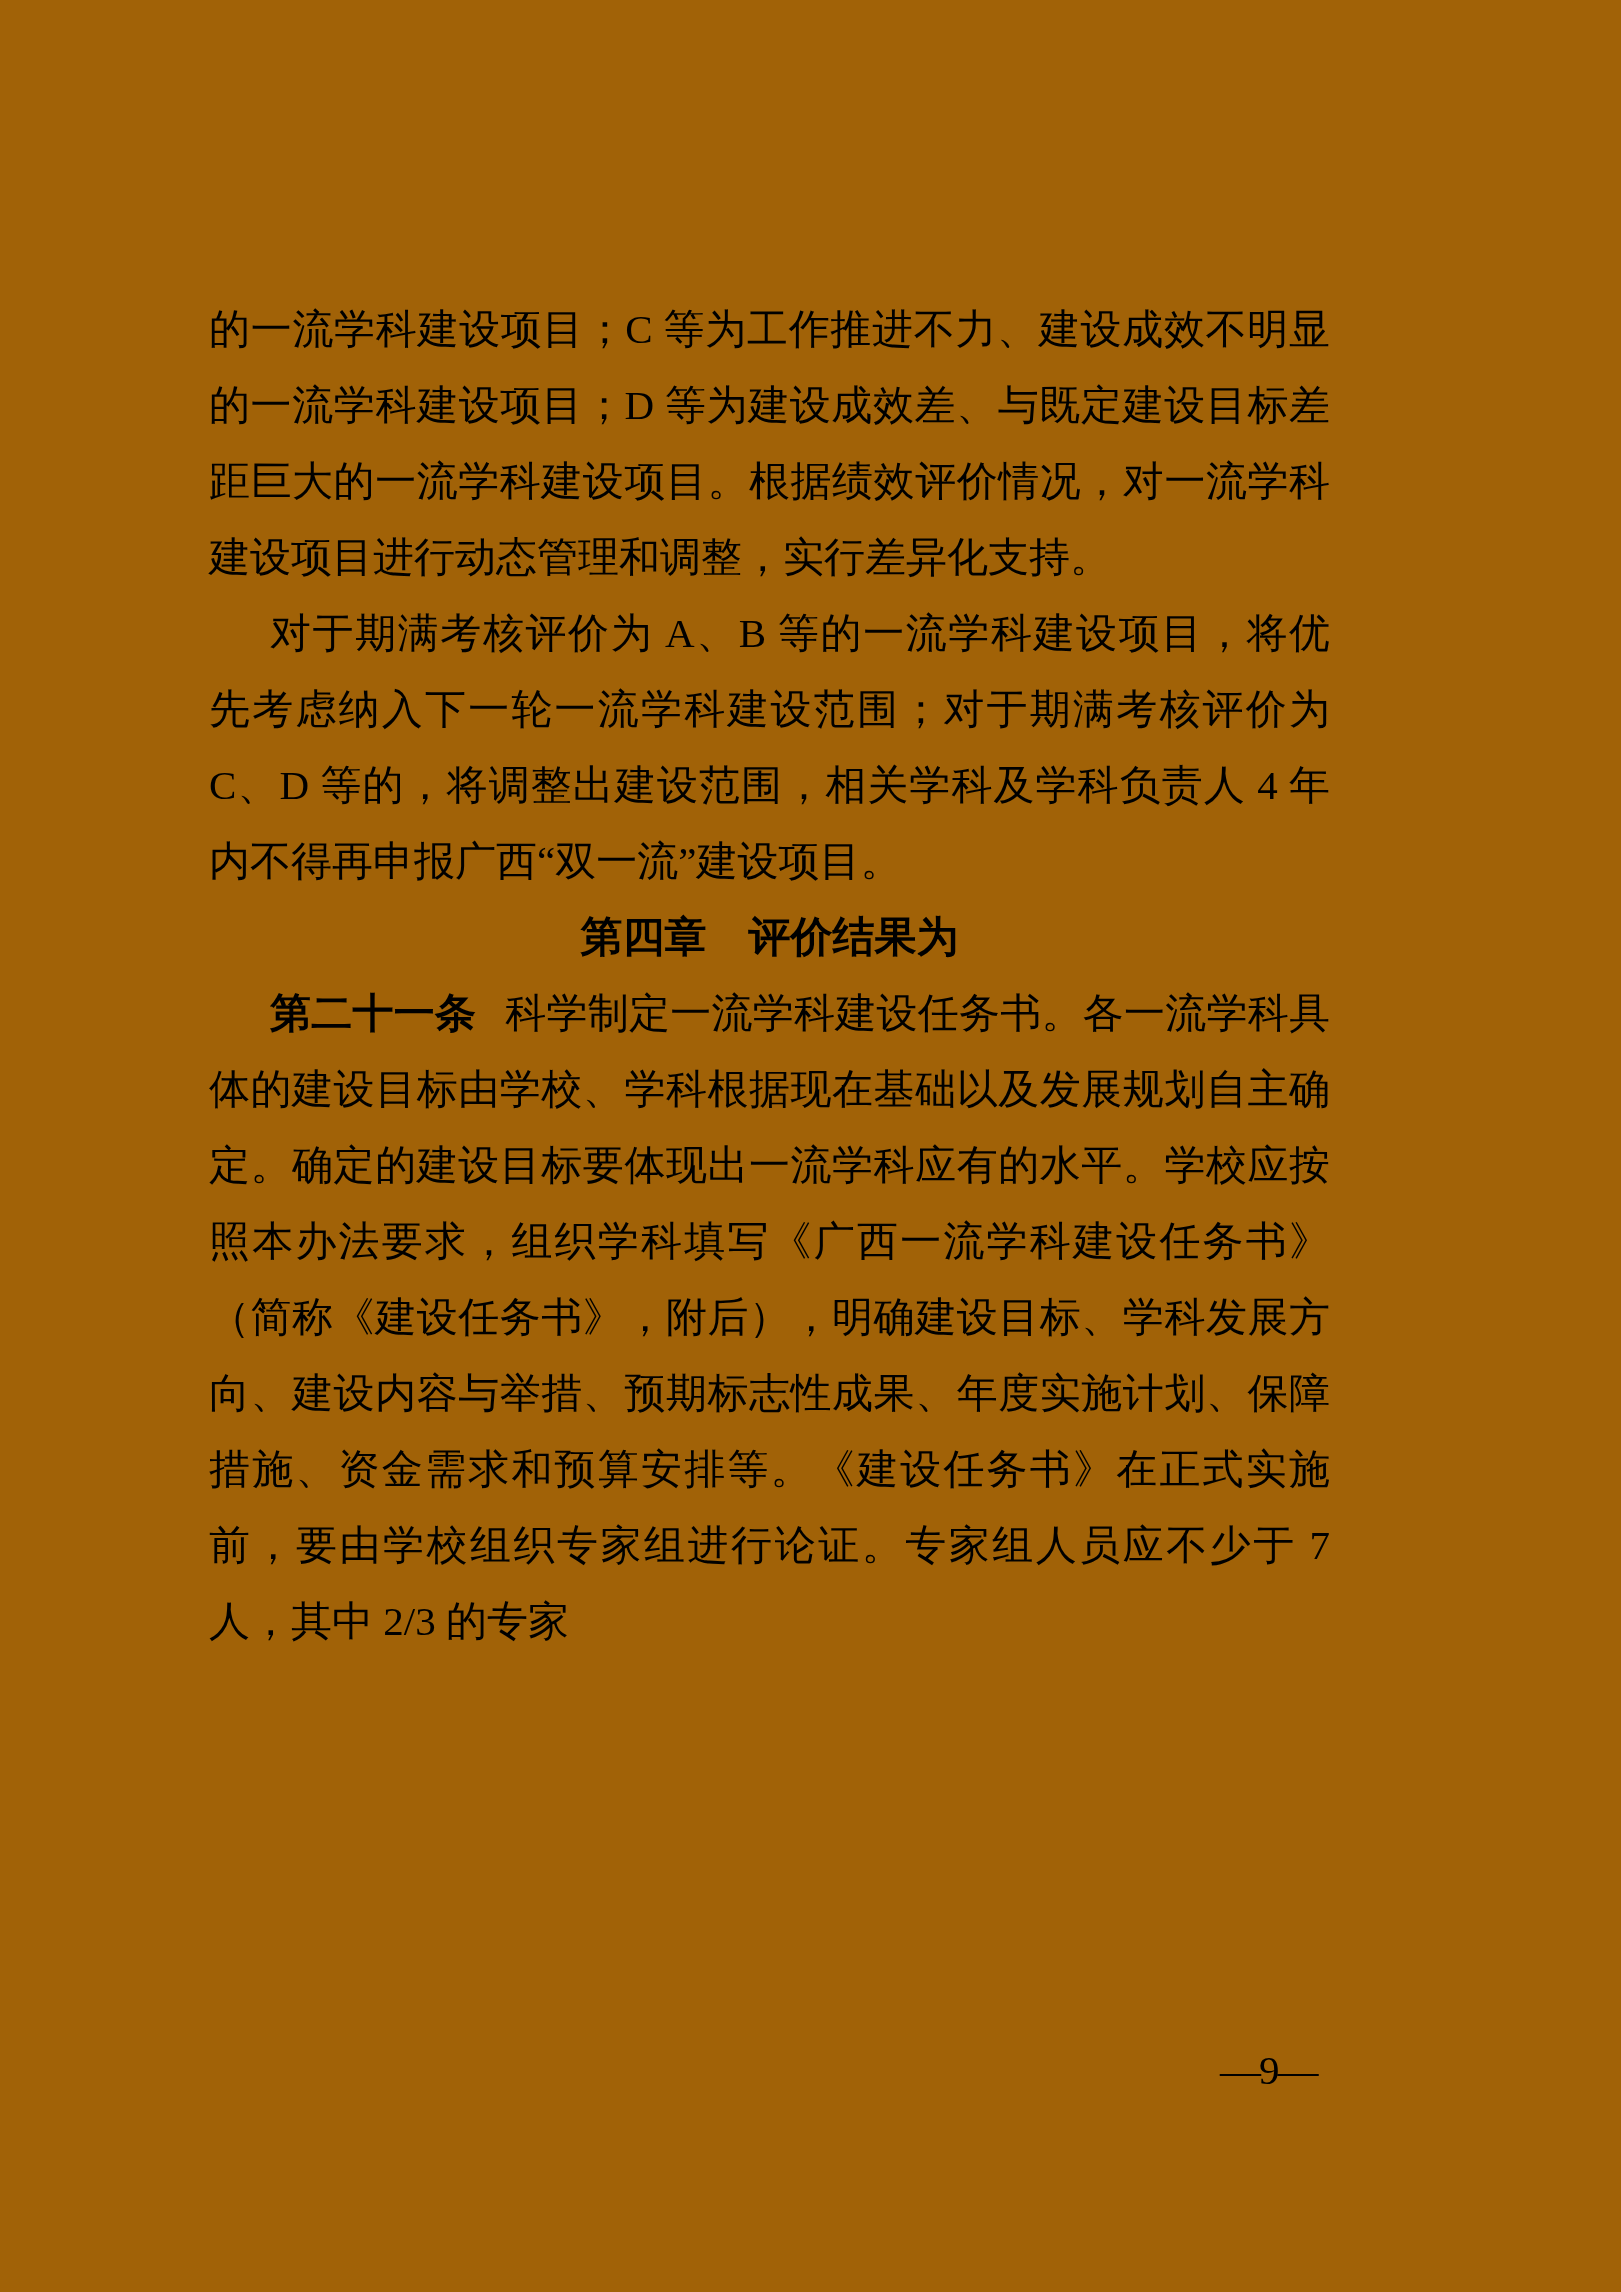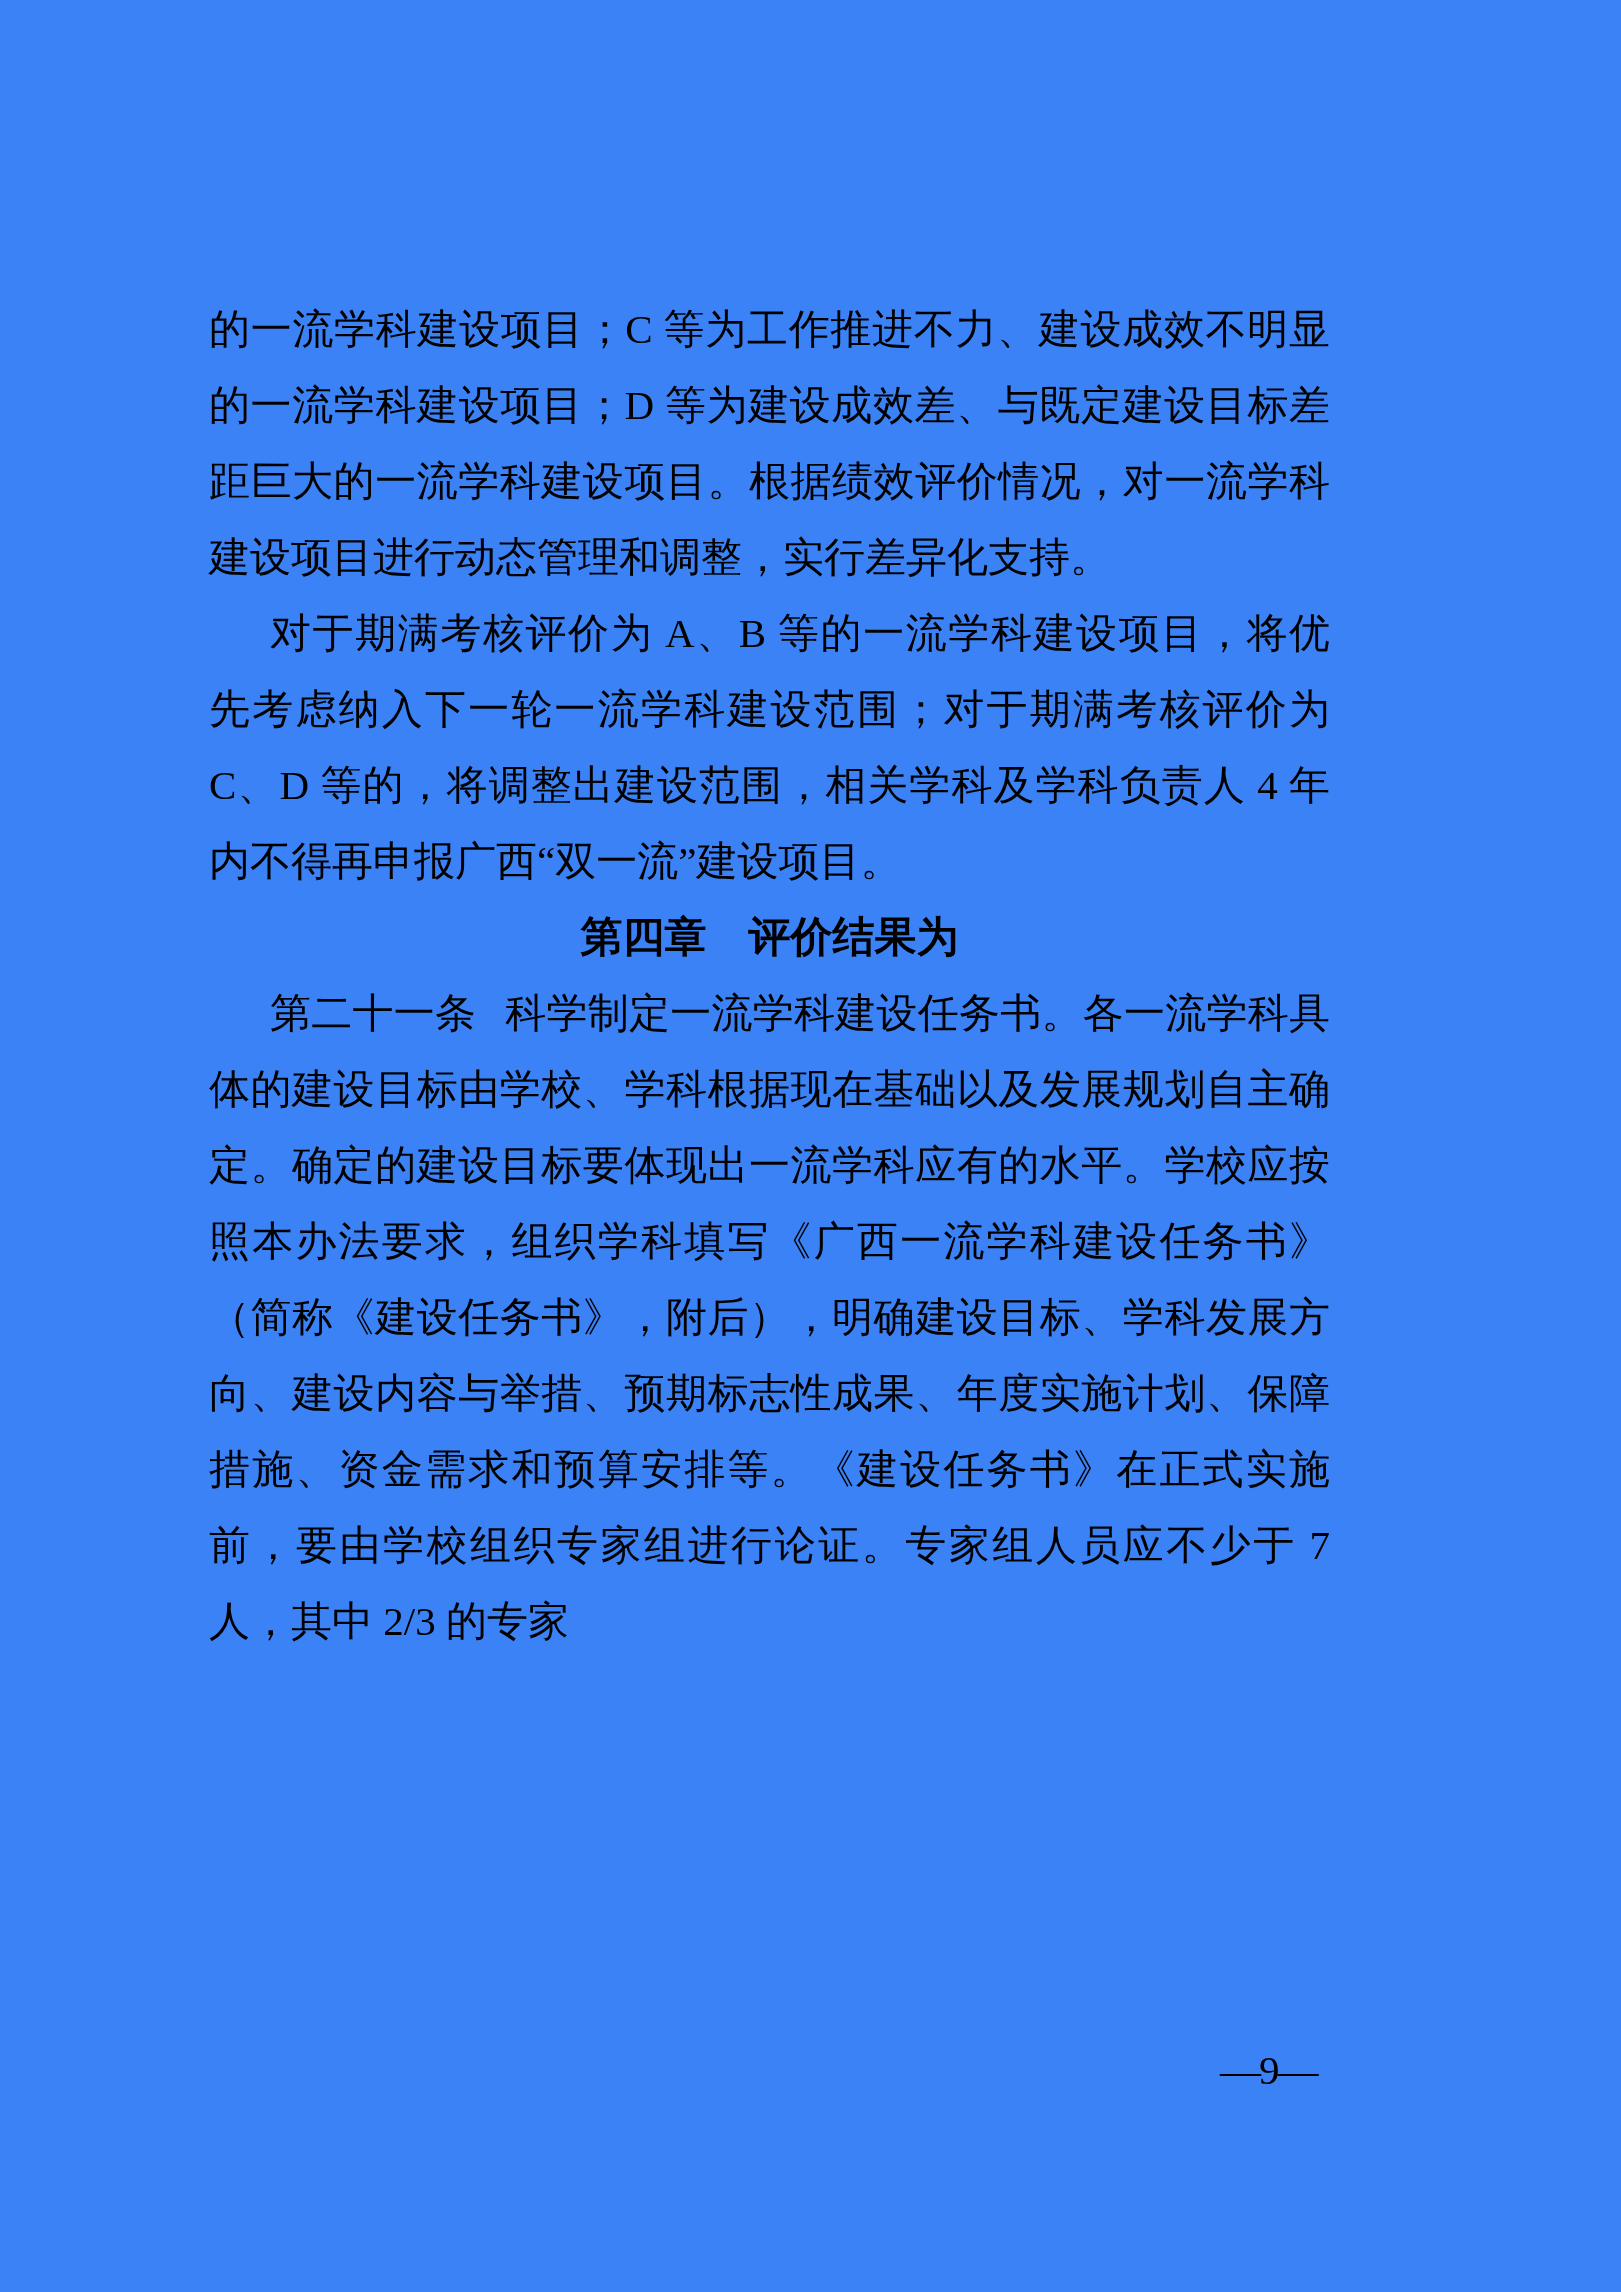--- a/index.html
+++ b/index.html
@@ -4,21 +4,21 @@
 <style>
   html, body {
     margin: 0;
     padding: 0;
     background: #ffffff;
   }
   .page {
     position: relative;
     width: 1621px;
     height: 2293px;
-    background: #3b82f6;
+    background: #a16207;
     color: #000000;
     font-family: "Liberation Serif", "DejaVu Serif", serif;
     overflow: hidden;
   }
   .textblock {
     position: absolute;
     left: 209px;
     top: 291px;
     width: 1121px;
     font-size: 41px;
@@ -36,21 +36,21 @@
   .chapter {
     text-align: center;
     font-family: "Liberation Sans", "DejaVu Sans", sans-serif;
     font-weight: bold;
     font-size: 42px;
     line-height: 76px;
     text-indent: 0;
   }
   .article-label {
     font-family: "Liberation Sans", "DejaVu Sans", sans-serif;
-    font-weight: normal;
+    font-weight: bold;
     margin-right: 29px;
   }
   .page-number {
     position: absolute;
     top: 2047px;
     left: 1220px;
     font-size: 41px;
     line-height: 47px;
     letter-spacing: -2px;
     white-space: nowrap;

